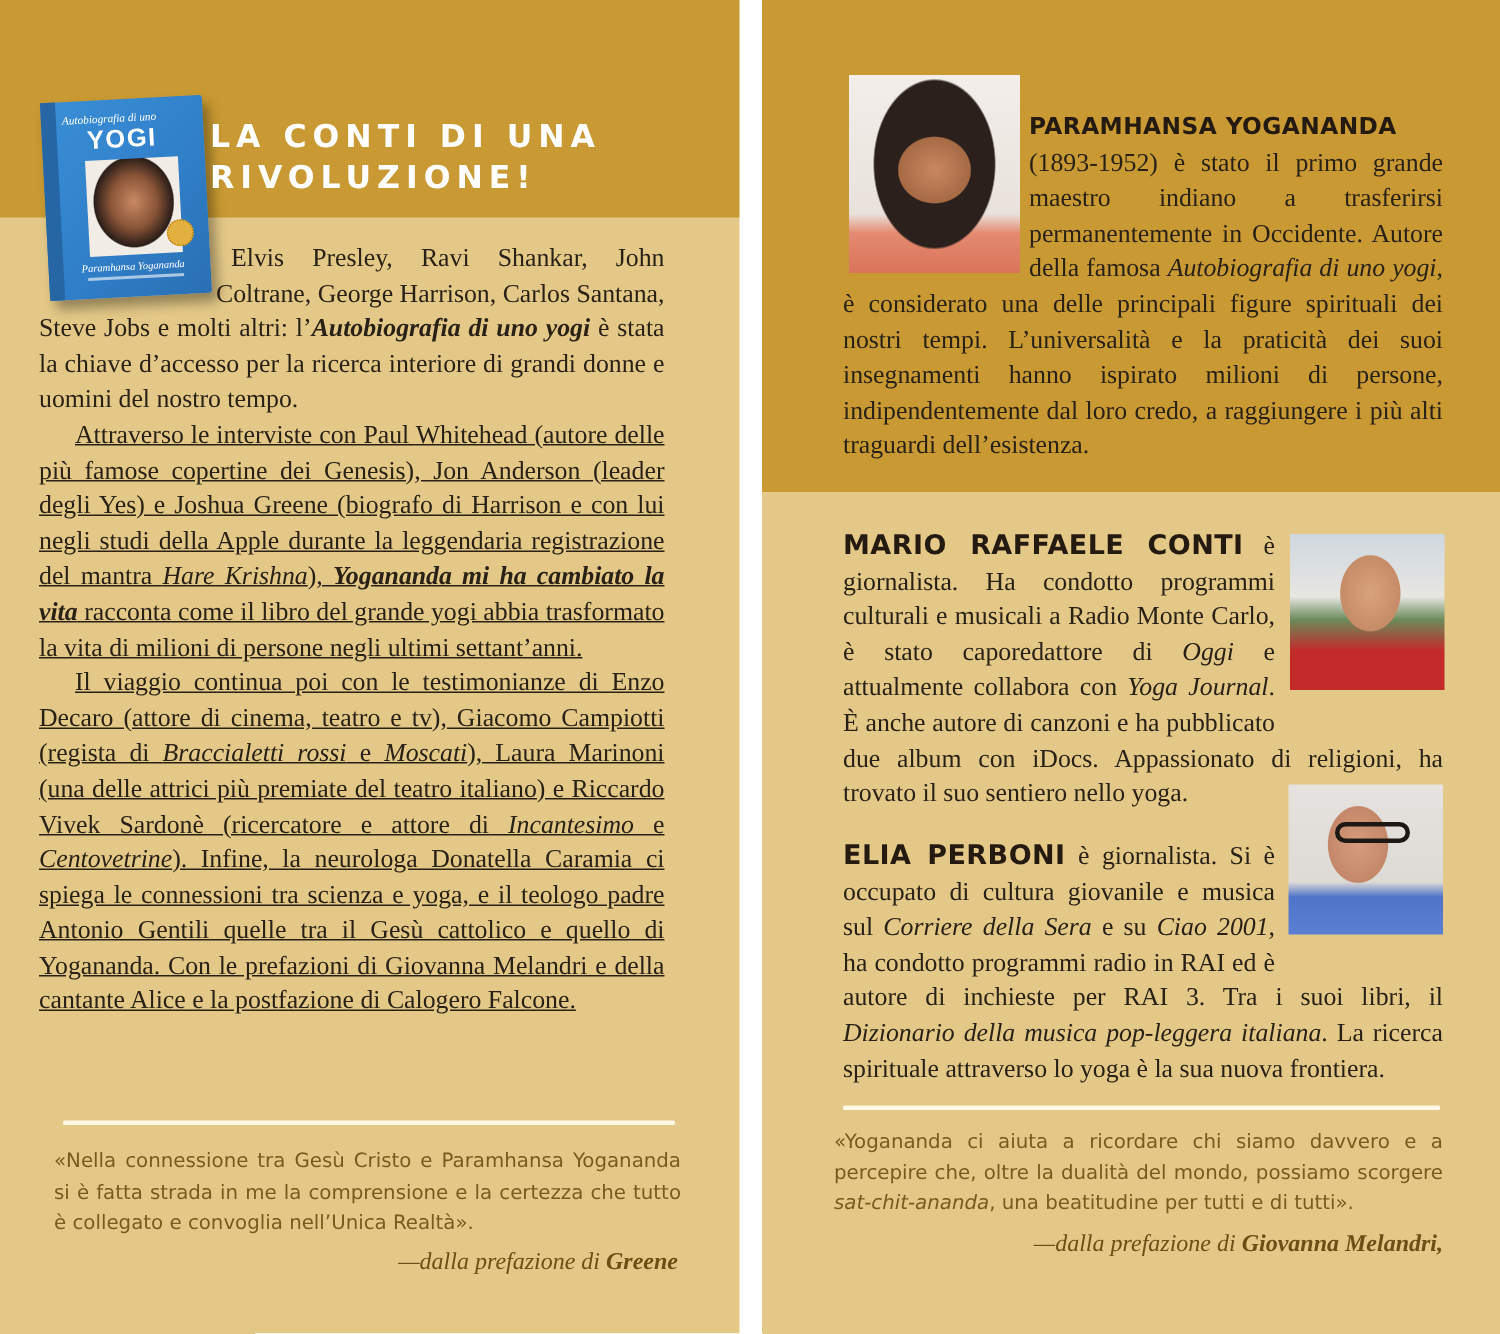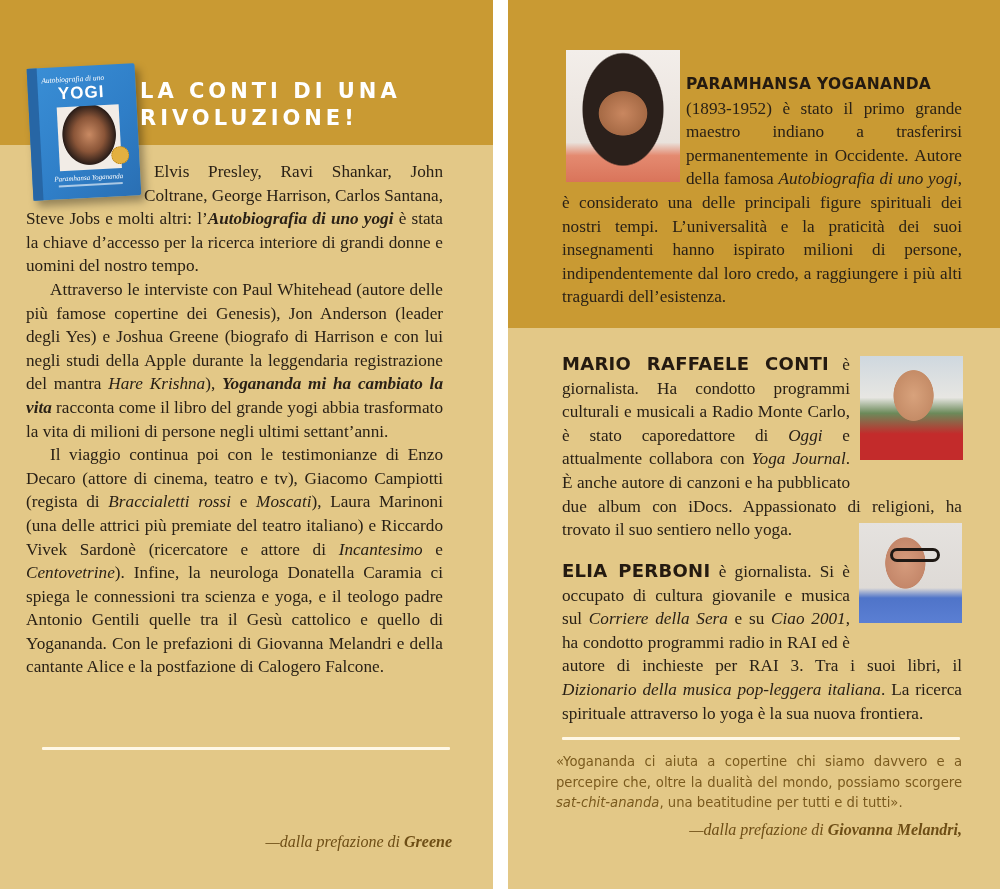--- a/index.html
+++ b/index.html
@@ -29,21 +29,21 @@
                background: #e3b040; border: 1px dotted #b07d10; }
   .book-author { position: absolute; left: 22px; top: 108px; font-family: "Liberation Serif", serif; font-style: italic;
                  color: #fff; font-size: 7px; white-space: nowrap; }
   .book-sub { position: absolute; left: 26px; top: 118px; width: 64px; height: 2px; background: rgba(255,255,255,0.6); }
 
   .headline { position: absolute; left: 140px; top: 78px; color: #ffffff;
               font-family: "DejaVu Sans", sans-serif; font-weight: bold; font-size: 21px; letter-spacing: 4px; line-height: 27px; }
 
   .body-text { position: absolute; font-size: 17.2px; line-height: 23.6px; text-align: justify; hyphens: manual; color: #2a2116; }
   .body-text p { margin: 0; }
-  .indent { text-indent: 24px; }
+  .indent { text-indent: 24px; text-decoration: underline; }
   .bi { font-weight: bold; font-style: italic; }
   .it { font-style: italic; }
 
   .intro-block { left: 26px; top: 160px; width: 417px; }
   .intro-float { float: left; width: 118px; height: 47px; }
 
   .divider { position: absolute; height: 3px; background: #fff8e6; border-radius: 1px; }
 
   .quote { position: absolute; font-family: "DejaVu Sans", sans-serif; font-size: 13.2px; line-height: 20.5px; color: #7a5a1e;
            text-align: justify; }
@@ -106,20 +106,21 @@
     <p class="indent">
       <span>Attraverso le interviste con Paul Whitehead (autore delle più famose copertine dei Genesis), Jon Anderson (leader degli Yes) e Joshua Greene (biografo di Harrison e con lui negli studi della Apple durante la leggendaria registrazione del mantra </span><span class="it">Hare Krishna</span><span>), </span><span class="bi">Yogananda mi ha cambiato la vita</span><span> racconta come il libro del grande yogi abbia trasformato la vita di milioni di persone negli ultimi settant’anni.</span>
     </p>
     <p class="indent">
       <span>Il viaggio continua poi con le testimonianze di Enzo Decaro (attore di cinema, teatro e tv), Giacomo Campiotti (regista di </span><span class="it">Braccialetti rossi</span><span> e </span><span class="it">Moscati</span><span>), Laura Marinoni (una delle attrici più premiate del teatro italiano) e Riccardo Vivek Sardonè (ricercatore e attore di </span><span class="it">Incantesimo</span><span> e </span><span class="it">Centovetrine</span><span>). Infine, la neurologa Donatella Caramia ci spiega le connessioni tra scienza e yoga, e il teologo padre Antonio Gentili quelle tra il Gesù cattolico e quello di Yogananda. Con le prefazioni di Giovanna Melandri e della cantante Alice e la postfazione di Calogero Falcone.</span>
     </p>
   </div>
 
   <div class="divider" style="left:42px; top:747px; width:408px;"></div>
 
+  <div class="quote" style="left:36px; top:765px; width:418px;">«Nella connessione tra Gesù Cristo e Paramhansa Yogananda si è fatta strada in me la comprensione e la certezza che tutto è collegato e convoglia nell’Unica Realtà».</div>
   <div class="quote-attr" style="left:36px; top:833px; width:416px;">
     <span>—dalla prefazione di </span><b>Greene</b>
   </div>
 </div>
 
 <div class="panel panel-right">
   <div class="band band-right"></div>
 
   <div class="yogananda-photo"></div>
 
@@ -144,18 +145,18 @@
   <div class="body-text perboni-block">
     <div class="perboni-float"></div>
     <p>
       <span class="bio-name bio-name-s">ELIA PERBONI</span><span> è giornalista. Si è occupato di cultura giovanile e musica sul </span><span class="it">Corriere della Sera</span><span> e su </span><span class="it">Ciao 2001</span><span>, ha condotto programmi radio in RAI ed è autore di inchieste per RAI 3. Tra i suoi libri, il </span><span class="it">Dizionario della musica pop-leggera italiana</span><span>. La ricerca spirituale attraverso lo yoga è la sua nuova frontiera.</span>
     </p>
   </div>
 
   <div class="divider" style="left:54px; top:737px; width:398px;"></div>
 
   <div class="quote" style="left:48px; top:752px; width:406px;">
-    <span>«Yogananda ci aiuta a copertine chi siamo davvero e a percepire che, oltre la dualità del mondo, possiamo scorgere </span><span style="font-style:italic;">sat-chit-ananda</span><span>, una beatitudine per tutti e di tutti».</span>
+    <span>«Yogananda ci aiuta a ricordare chi siamo davvero e a percepire che, oltre la dualità del mondo, possiamo scorgere </span><span style="font-style:italic;">sat-chit-ananda</span><span>, una beatitudine per tutti e di tutti».</span>
   </div>
   <div class="quote-attr" style="left:40px; top:820px; width:414px; line-height:20px;">
     <div><span>—dalla prefazione di </span><b>Giovanna Melandri,</b></div>
   </div>
 </div>
 
 </body></html>

